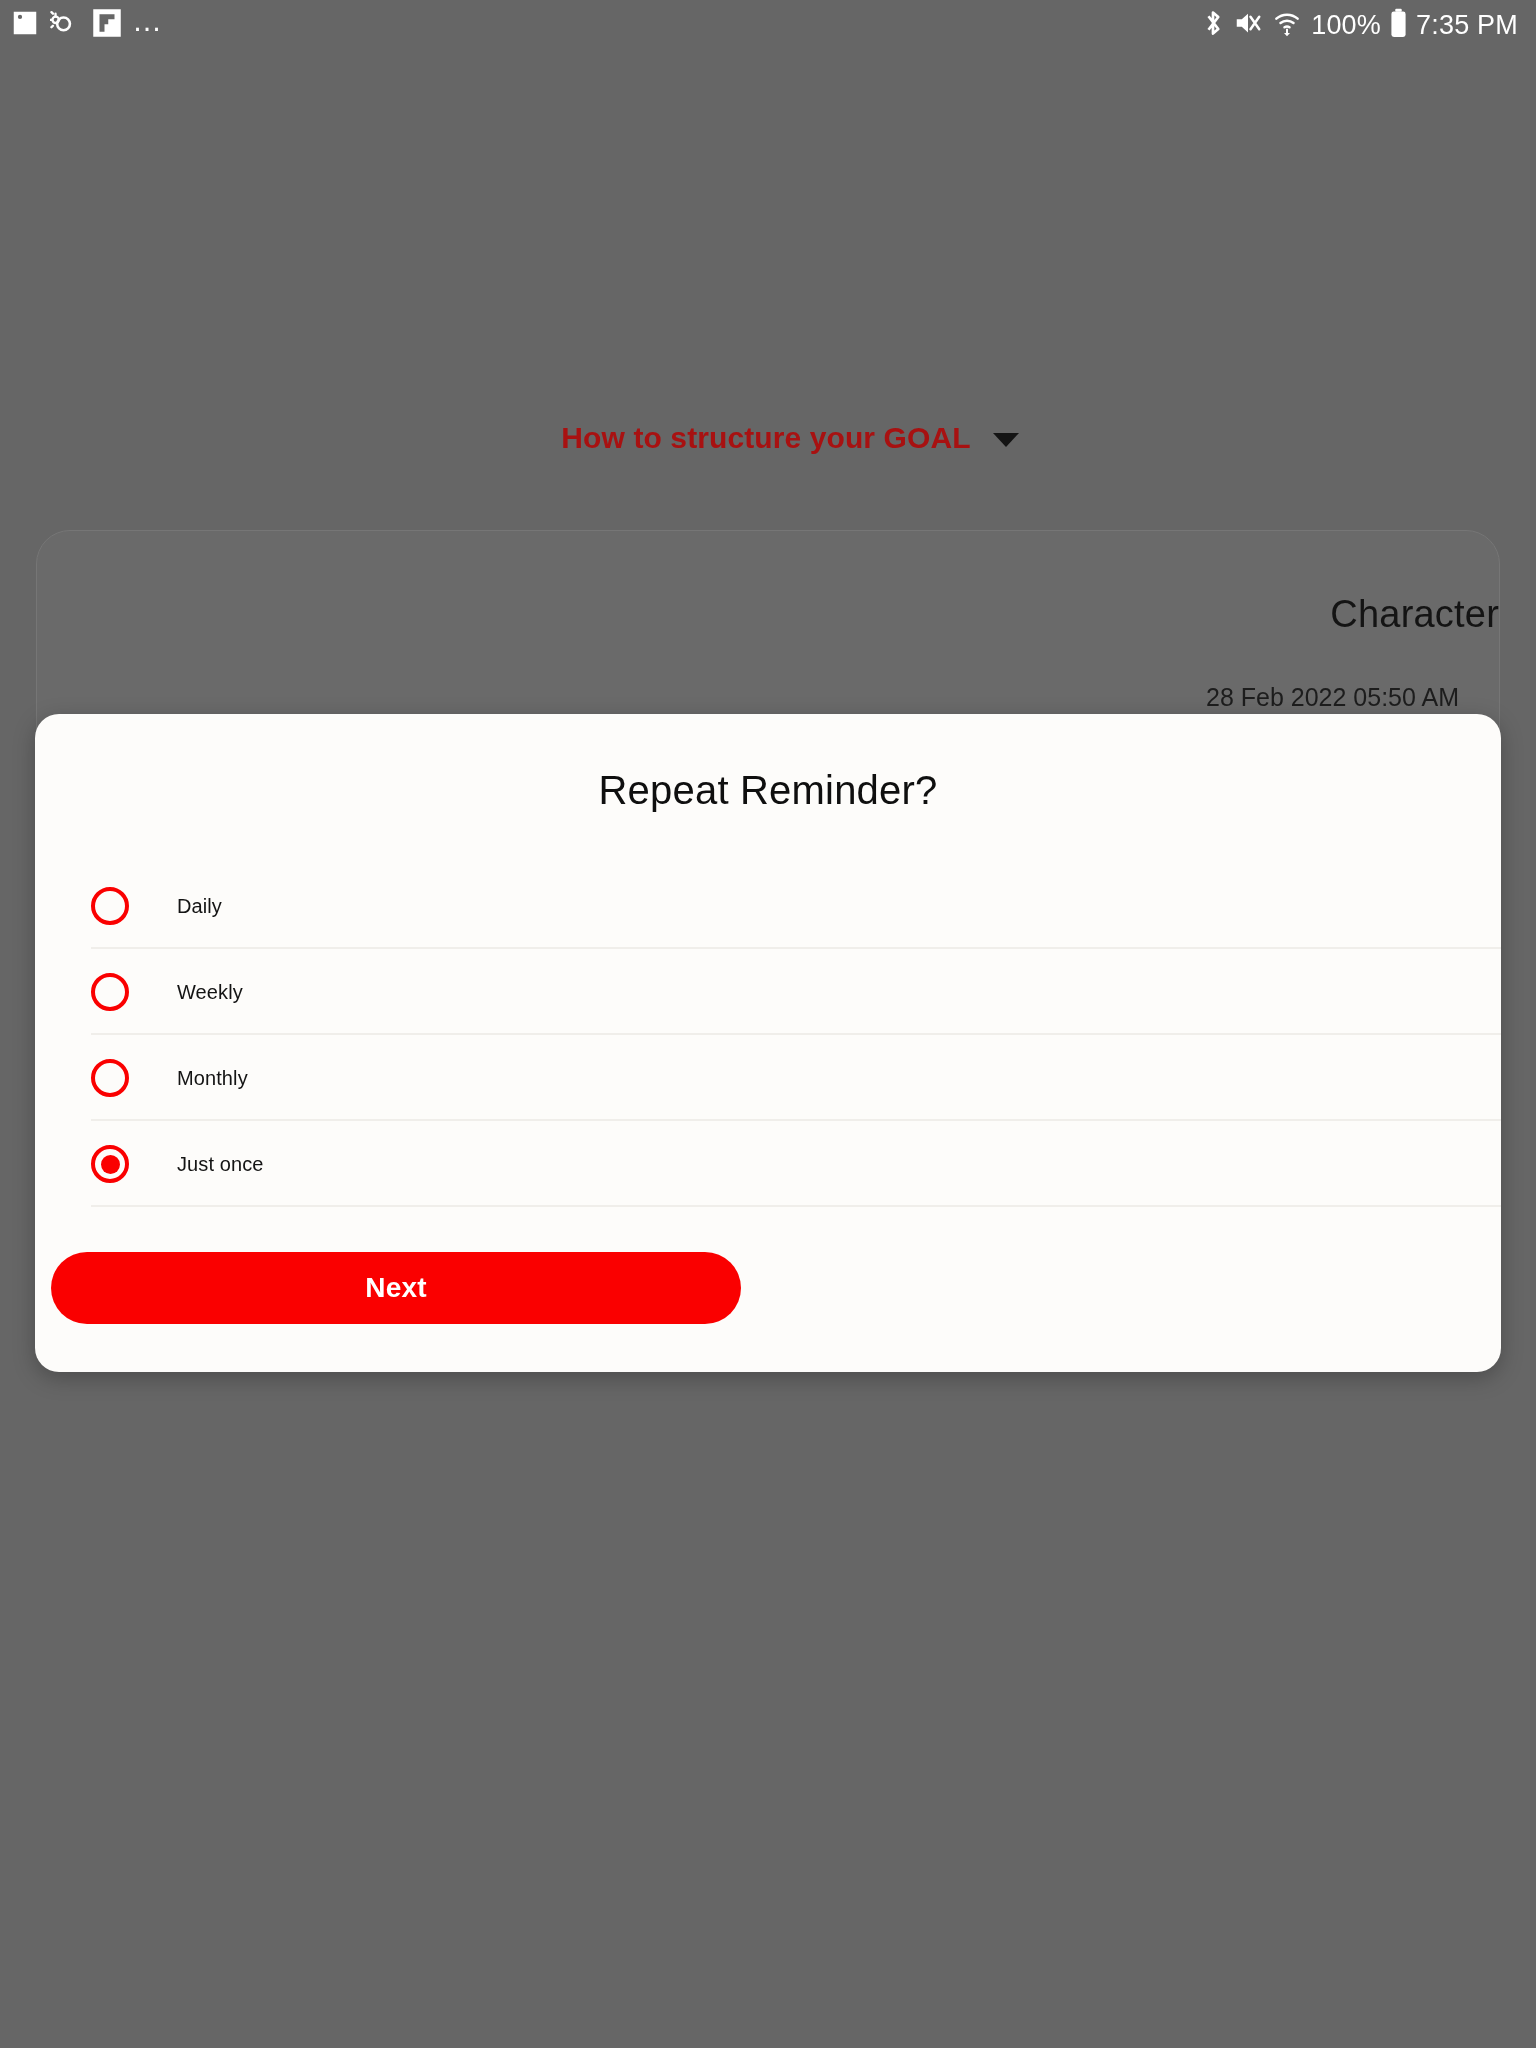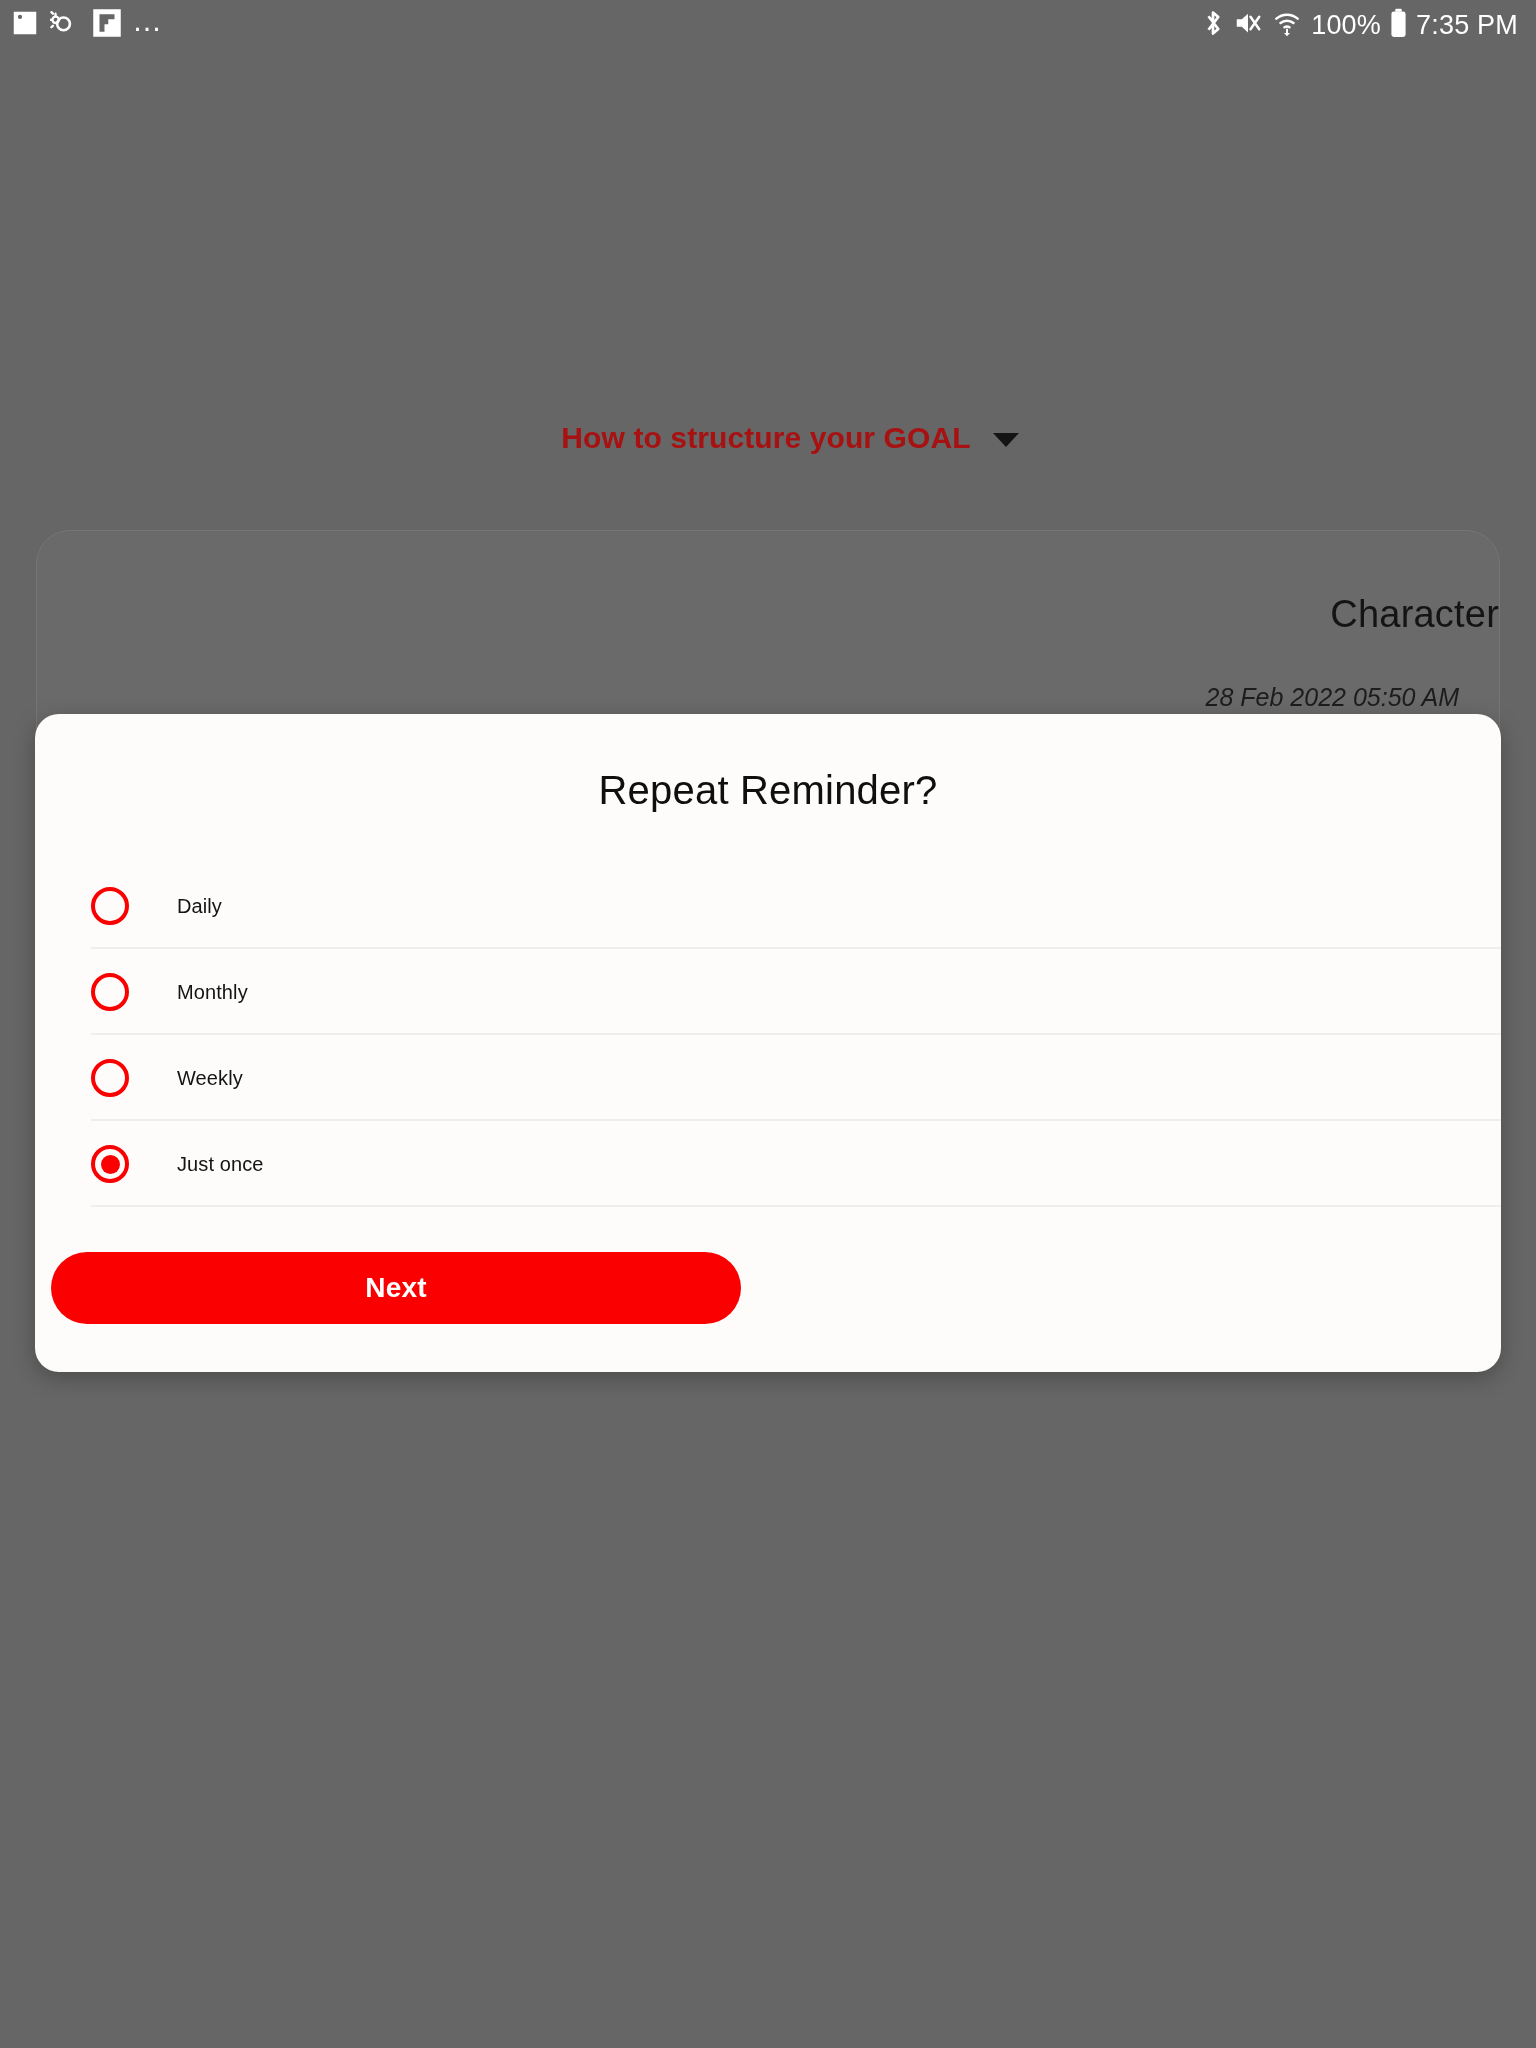--- a/index.html
+++ b/index.html
@@ -103,21 +103,20 @@
     font-size: 38px;
     font-weight: normal;
     letter-spacing: 0.2px;
   }
   #character-timestamp {
     position: absolute;
     top: 152px;
     right: 40px;
     color: #1d1d1d;
     font-size: 25px;
-    font-style: italic;
   }
 
   
   #repeat-dialog {
     position: absolute;
     left: 35px;
     top: 714px;
     width: 1466px;
     height: 658px;
     background: #fdfcfa;
@@ -293,28 +292,28 @@
         <span class="radio">
             <span class="dot"></span>
           </span>
         <span class="option-label">Daily</span>
       </div>
 
       <div class="option-row">
         <span class="radio">
             <span class="dot"></span>
           </span>
-        <span class="option-label">Monthly</span>
+        <span class="option-label">Weekly</span>
       </div>
 
       <div class="option-row">
         <span class="radio">
             <span class="dot"></span>
           </span>
-        <span class="option-label">Weekly</span>
+        <span class="option-label">Monthly</span>
       </div>
 
       <div class="option-row">
         <span class="radio checked">
             <span class="dot"></span>
           </span>
         <span class="option-label">Just once</span>
       </div>
 
     </div>

